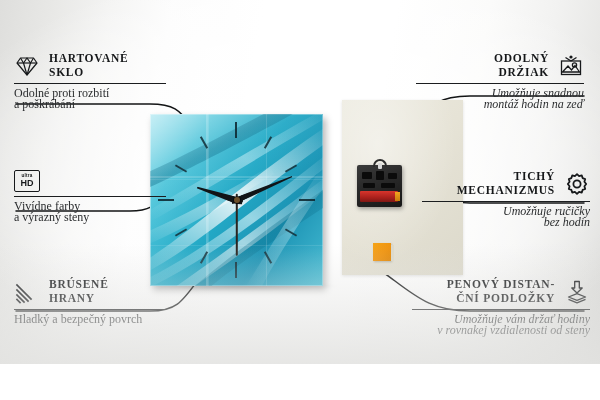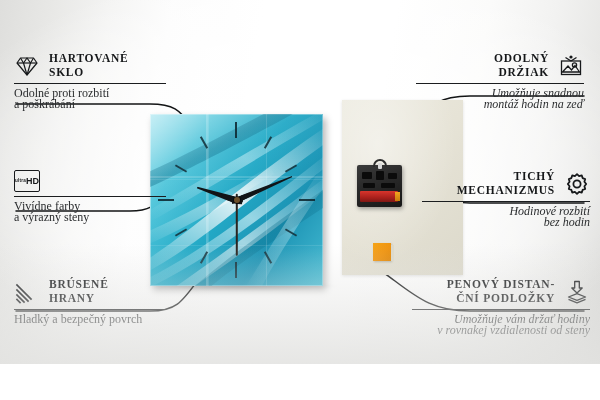--- a/index.html
+++ b/index.html
@@ -204,21 +204,21 @@
   
   #f-tempered  { left: 14px;  top: 52px;  width: 152px; }
   #f-print     { left: 14px;  top: 170px; width: 152px; }
   #f-edges     { left: 14px;  top: 278px; width: 152px; }
   #f-holder    { right: 16px; top: 52px;  width: 168px; }
   #f-silent    { right: 10px; top: 170px; width: 168px; }
   #f-foam      { right: 10px; top: 278px; width: 178px; }
 
   .hd-badge {
     width: 26px; height: 22px; border: 1.6px solid #17191b; border-radius: 2px;
-    display: flex; flex-direction: row; align-items: center; justify-content: center;
+    display: flex; flex-direction: column; align-items: center; justify-content: center;
     line-height: 1;
   }
   .hd-badge .u { font-size: 4.6px; font-weight: 700; letter-spacing: .2px; color:#17191b; font-family:"Liberation Sans", sans-serif; }
   .hd-badge .h { font-size: 9px; font-weight: 700; color:#17191b; font-family:"Liberation Sans", sans-serif; margin-top: .5px; }
 </style>
 </head>
 <body>
 
 <div id="stage">
 
@@ -413,21 +413,21 @@
       </div>
       <svg class="ficon" viewBox="0 0 26 26">
         <g fill="none" stroke="#17191b" stroke-width="1.8" stroke-linejoin="round">
           <path d="M13,3.2 L15.1,5.1 L17.8,4.4 L18.6,7.1 L21.2,8.1 L20.4,10.8 L22.2,13 L20.4,15.2 L21.2,17.9 L18.6,18.9 L17.8,21.6 L15.1,20.9 L13,22.8 L10.9,20.9 L8.2,21.6 L7.4,18.9 L4.8,17.9 L5.6,15.2 L3.8,13 L5.6,10.8 L4.8,8.1 L7.4,7.1 L8.2,4.4 L10.9,5.1 Z"></path>
           <circle cx="13" cy="13" r="3.6"></circle>
         </g>
       </svg>
     </div>
     <div class="rule"></div>
     <div class="fdesc">
-      <div>Hodinové rozbití</div>
+      <div>Umožňuje ručičky</div>
       <div>bez hodin</div>
     </div>
   </div>
 
   <div class="feature right" id="f-foam">
     <div class="fhead">
       <div>
         <div class="ftitle">PENOVÝ DISTAN-</div>
         <div class="ftitle">ČNÍ PODLOŽKY</div>
       </div>

